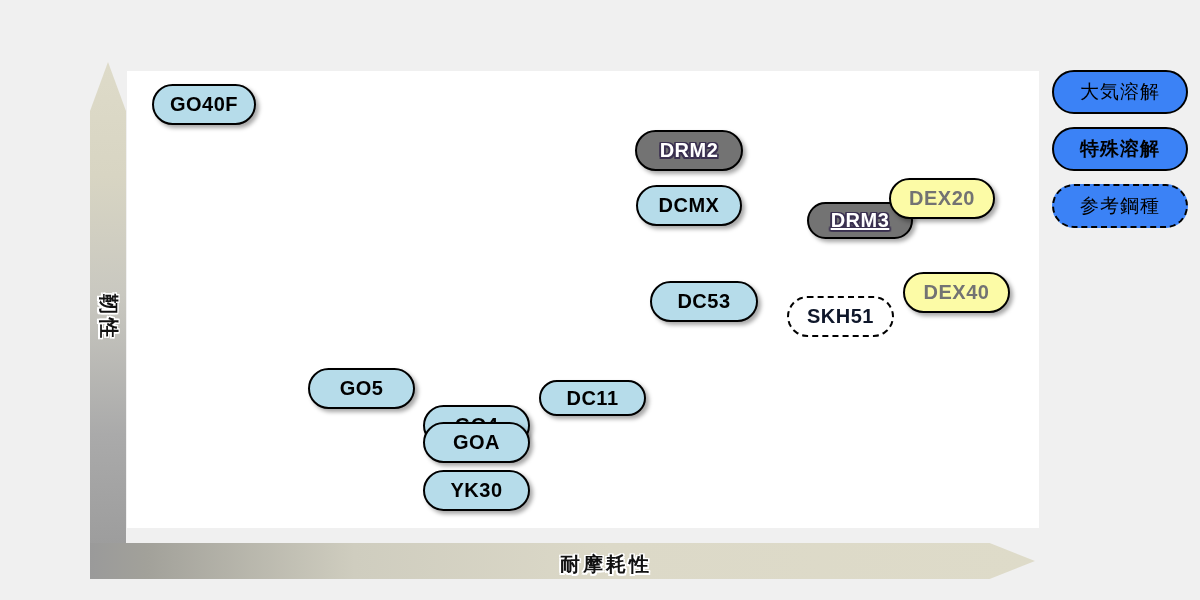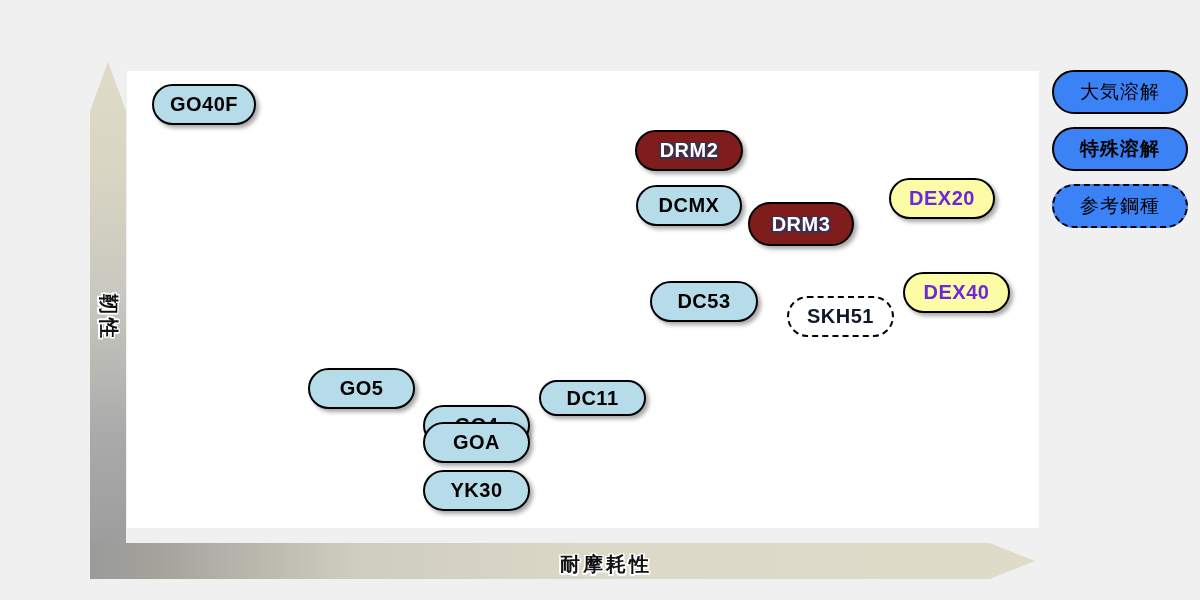--- a/index.html
+++ b/index.html
@@ -103,31 +103,31 @@
     letter-spacing: 0.5px;
     white-space: nowrap;
     color: #000000;
     box-shadow: 3px 3px 4px rgba(0,0,0,0.35);
   }
   .pill.atm {
     background: #b6dcea;
     color: #000000;
   }
   .pill.special {
-    background: #7f1d1d;
+    background: #737373;
     color: #ffffff;
     text-shadow:
       -1.5px -1.5px 0 #3a3050, 1.5px -1.5px 0 #3a3050,
       -1.5px  1.5px 0 #3a3050, 1.5px  1.5px 0 #3a3050,
       -1.5px 0 0 #3a3050, 1.5px 0 0 #3a3050,
        0 -1.5px 0 #3a3050, 0 1.5px 0 #3a3050;
   }
   .pill.dex {
     background: #fcfba6;
-    color: #6d28d9;
+    color: #737373;
   }
   .pill.ref {
     background: #ffffff;
     color: #0f172a;
     border: 2.5px dashed #000000;
     box-shadow: none;
   }
 
   
   #legend {
@@ -166,21 +166,21 @@
 
   <div class="axis-label" id="y-axis-label">靭性</div>
   <div class="axis-label" id="x-axis-label">耐摩耗性</div>
 
   <div id="plot-area"></div>
 
   <div id="steel-pills">
       <div class="pill atm" style="left: 152px; top: 84px; width: 104px; height: 41px;">GO40F</div>
       <div class="pill special" style="left: 635px; top: 130px; width: 108px; height: 41px;">DRM2</div>
       <div class="pill atm" style="left: 636px; top: 185px; width: 106px; height: 41px;">DCMX</div>
-      <div class="pill special" style="left: 748px; top: 202px; width: 106px; height: 44px;">DRM3</div>
+      <div class="pill special" style="left: 807px; top: 202px; width: 106px; height: 37px; text-decoration: underline;">DRM3</div>
       <div class="pill dex" style="left: 889px; top: 178px; width: 106px; height: 41px;">DEX20</div>
       <div class="pill atm" style="left: 650px; top: 281px; width: 108px; height: 41px;">DC53</div>
       <div class="pill ref" style="left: 787px; top: 296px; width: 107px; height: 41px;">SKH51</div>
       <div class="pill dex" style="left: 903px; top: 272px; width: 107px; height: 41px;">DEX40</div>
       <div class="pill atm" style="left: 308px; top: 368px; width: 107px; height: 41px;">GO5</div>
       <div class="pill atm" style="left: 423px; top: 380px; width: 107px; height: 41px; margin-top: 25px;">GO4</div>
       <div class="pill atm" style="left: 539px; top: 380px; width: 107px; height: 36px;">DC11</div>
       <div class="pill atm" style="left: 423px; top: 422px; width: 107px; height: 41px;">GOA</div>
       <div class="pill atm" style="left: 423px; top: 470px; width: 107px; height: 41px;">YK30</div>
     </div>

